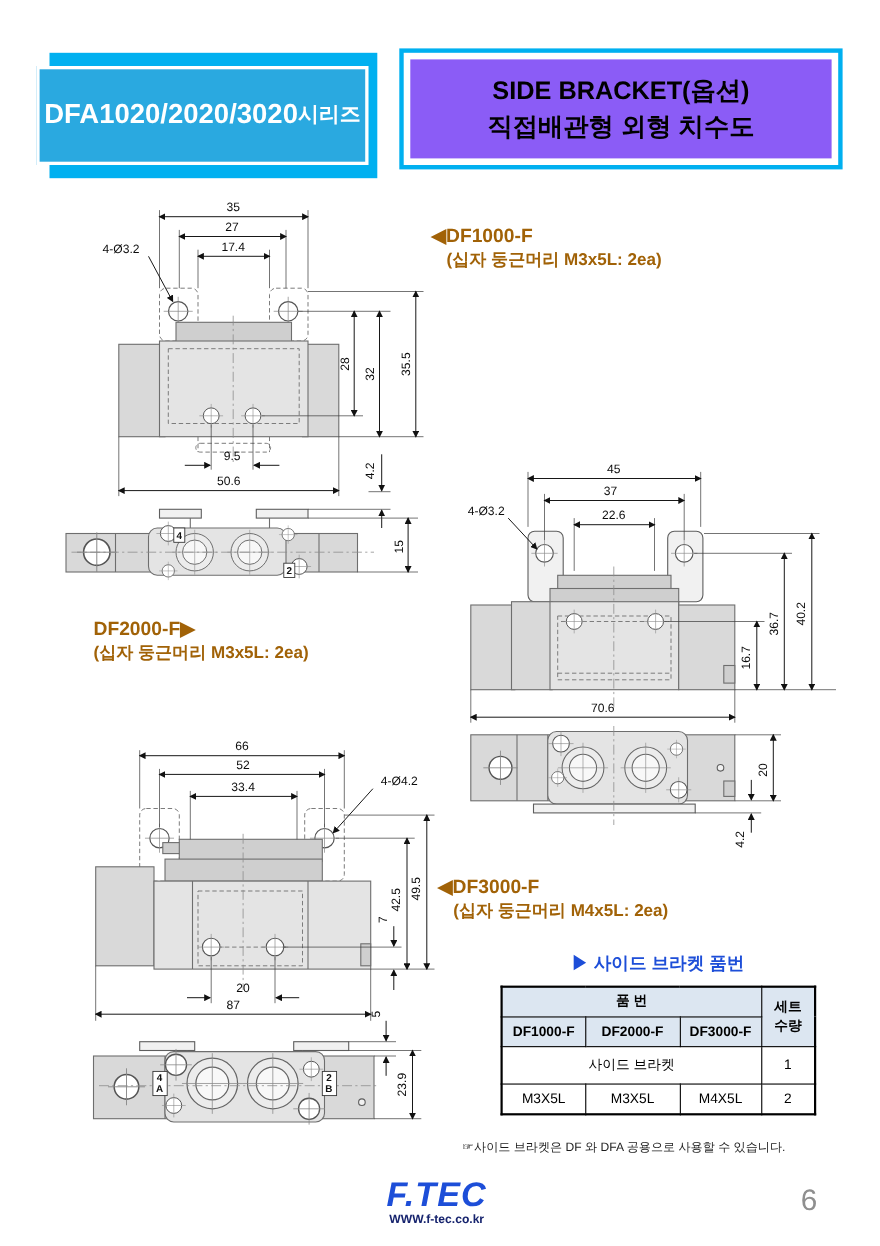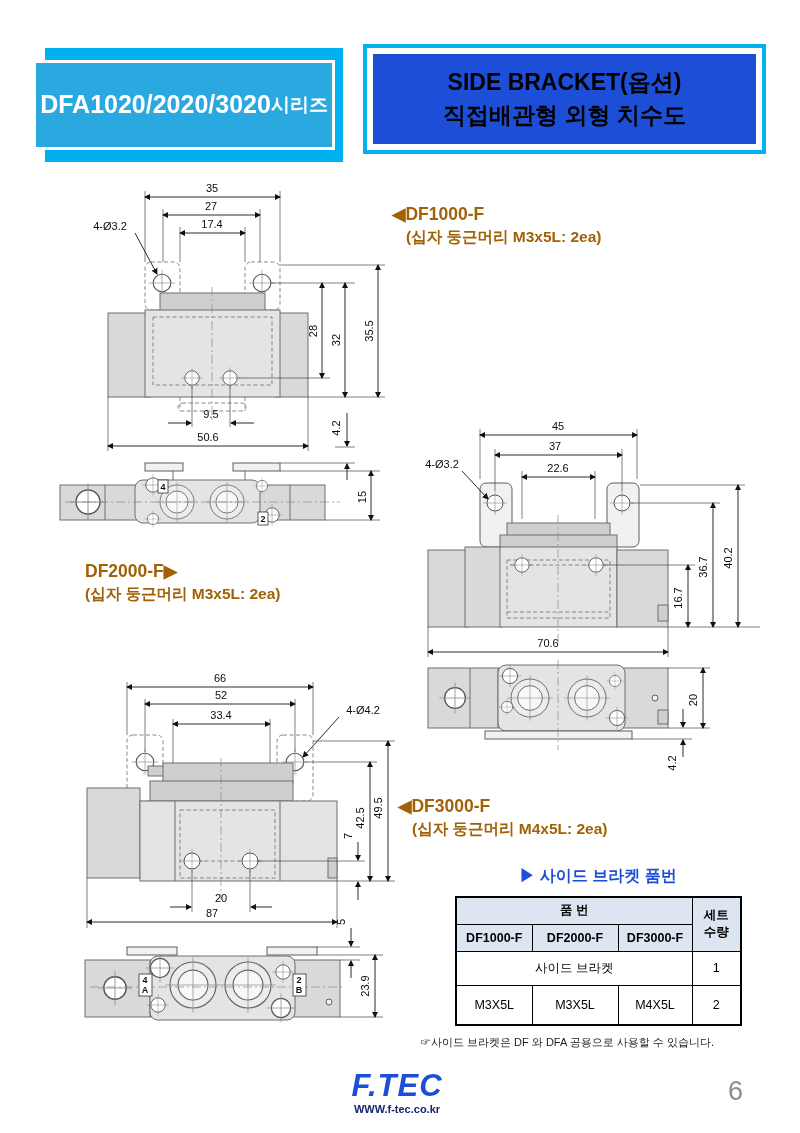--- a/index.html
+++ b/index.html
@@ -6,21 +6,21 @@
   .page{position:relative;width:800px;height:1133px;background:#ffffff;font-family:"Liberation Sans",sans-serif;overflow:hidden}
 
   
   .hdr-l{position:absolute;left:35px;top:48px;width:318px;height:114px}
   .hdr-l .back{position:absolute;left:10px;top:0;width:298px;height:114px;background:#00b0f0}
   .hdr-l .front{position:absolute;left:-2px;top:12px;width:296px;height:84px;background:#2aa9e0;border:3px solid #fff;
     display:flex;flex-direction:row;justify-content:center;align-items:center;color:#fff;font-weight:bold}
   .hdr-l .l1{font-size:25px;line-height:1.1}
   .hdr-l .l2{font-size:19px;line-height:1.2}
   .hdr-r{position:absolute;left:363px;top:44px;width:403px;height:110px;border:4px solid #00b0f0;background:#fff;box-sizing:border-box;padding:6px}
-  .hdr-r .band{width:100%;height:100%;background:#1d4ed8;display:flex;flex-direction:column;justify-content:center;align-items:center;
+  .hdr-r .band{width:100%;height:100%;background:#8b5cf6;display:flex;flex-direction:column;justify-content:center;align-items:center;
     font-weight:bold;color:#000;font-size:23px;line-height:1.45;text-align:center}
 
   svg.draw{position:absolute}
   .bd{fill:#d9d9d9;stroke:#6e6e6e;stroke-width:1}
   .bd2{fill:#e4e4e4;stroke:#6e6e6e;stroke-width:1}
   .bd3{fill:#cfcfcf;stroke:#6e6e6e;stroke-width:1}
   .oln{fill:#f1f1f1;stroke:#5e5e5e;stroke-width:1}
   .dash{fill:none;stroke:#7a7a7a;stroke-width:.9;stroke-dasharray:4 2.5}
   .cl{stroke:#8a8a8a;stroke-width:.7;stroke-dasharray:9 3 2 3;fill:none}
   .dim{stroke:#141414;stroke-width:.9;fill:none}
@@ -383,21 +383,21 @@
     </tr>
     <tr style="height:27px">
       <td class="hd">DF1000-F</td>
       <td class="hd">DF2000-F</td>
       <td class="hd">DF3000-F</td>
     </tr>
     <tr style="height:34px">
       <td colspan="3">사이드 브라켓</td>
       <td>1</td>
     </tr>
-    <tr style="height:40px">
+    <tr style="height:28px">
       <td>M3X5L</td>
       <td>M3X5L</td>
       <td>M4X5L</td>
       <td>2</td>
     </tr>
   </tbody>
     </table>
   <div class="note">☞사이드 브라켓은 DF 와 DFA 공용으로 사용할 수 있습니다.</div>
 
   <div class="logo">

